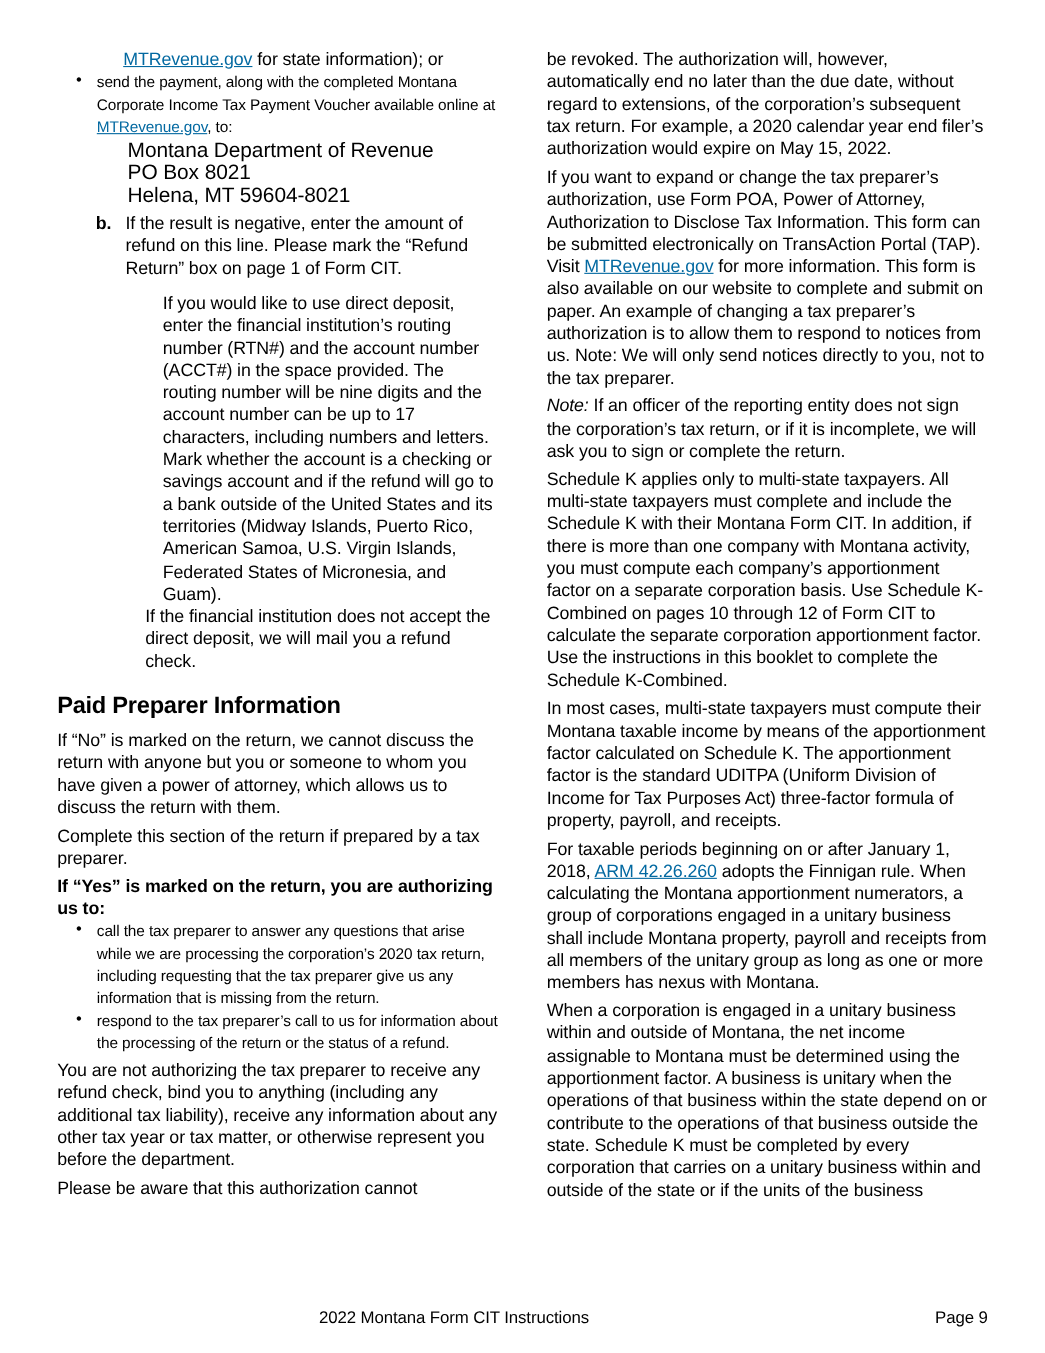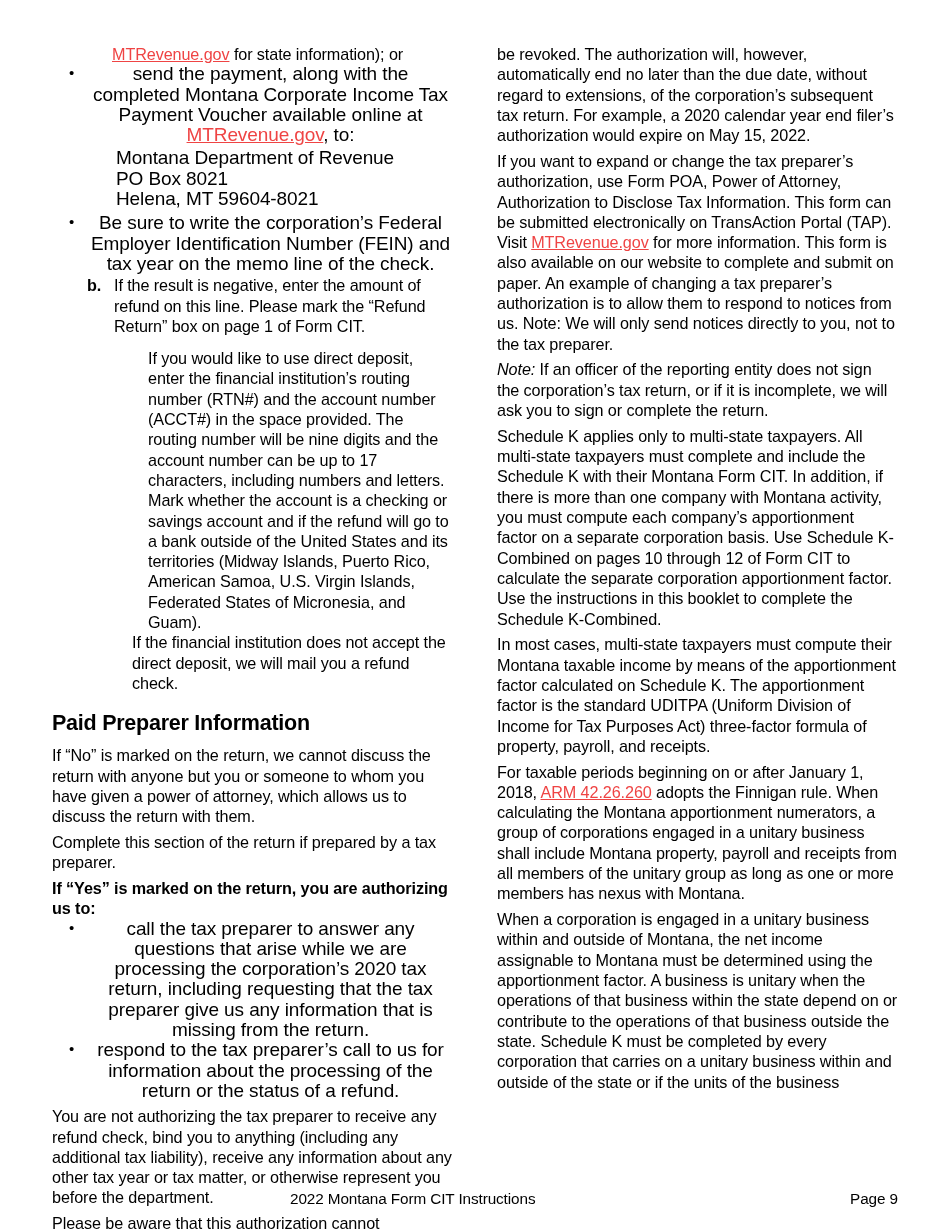--- a/index.html
+++ b/index.html
@@ -52,37 +52,36 @@
   .heading {
     font-size: 21.5px;
     line-height: 26px;
     font-weight: bold;
     letter-spacing: -0.25px;
     margin-top: 15px;
     margin-bottom: 9px;
   }
   .heading.first-head { margin-top: 17px; }
   a.link, .link {
-    color: #ef4444;
+    color: #0369a1;
     text-decoration: underline;
   }
   
   ul.bullets {
     list-style: none;
     margin: 0 0 0 0;
     padding: 0;
   }
   ul.bullets > li {
     position: relative;
     padding-left: 36px;
-    font-size: 19px;
+    font-size: 14px;
     line-height: 20.3px;
     letter-spacing: -0.1px;
     margin-bottom: 0px;
-    text-align: center;
   }
   ul.bullets > li::before {
     content: "\2022";
     position: absolute;
     left: 17px;
     top: -1px;
     font-size: 15px;
     line-height: 20.3px;
   }
   
@@ -168,23 +167,20 @@
           <span>send the payment, along with the completed Montana Corporate Income Tax Payment Voucher available online at </span><span class="link">MTRevenue.gov</span><span>, to:</span>
         </li>
       </ul>
 
       <div class="addr-block">
         <div>Montana Department of Revenue</div>
         <div>PO Box 8021</div>
         <div>Helena, MT 59604-8021</div>
       </div>
 
-      <ul class="bullets">
-        <li>Be sure to write the corporation’s Federal Employer Identification Number (FEIN) and tax year on the memo line of the check.</li>
-      </ul>
 
       <div class="lettered">
         <span class="marker">b.</span>
         <span>If the result is negative, enter the amount of refund on this line. Please mark the “Refund Return” box on page 1 of Form CIT.</span>
       </div>
 
       <div class="deep-indent">If you would like to use direct deposit, enter the financial institution’s routing number (RTN#) and the account number (ACCT#) in the space provided. The routing number will be nine digits and the account number can be up to 17 characters, including numbers and letters. Mark whether the account is a checking or savings account and if the refund will go to a bank outside of the United States and its territories (Midway Islands, Puerto Rico, American Samoa, U.S. Virgin Islands, Federated States of Micronesia, and Guam).</div>
 
       <div class="mid-indent">If the financial institution does not accept the direct deposit, we will mail you a refund check.</div>
 

